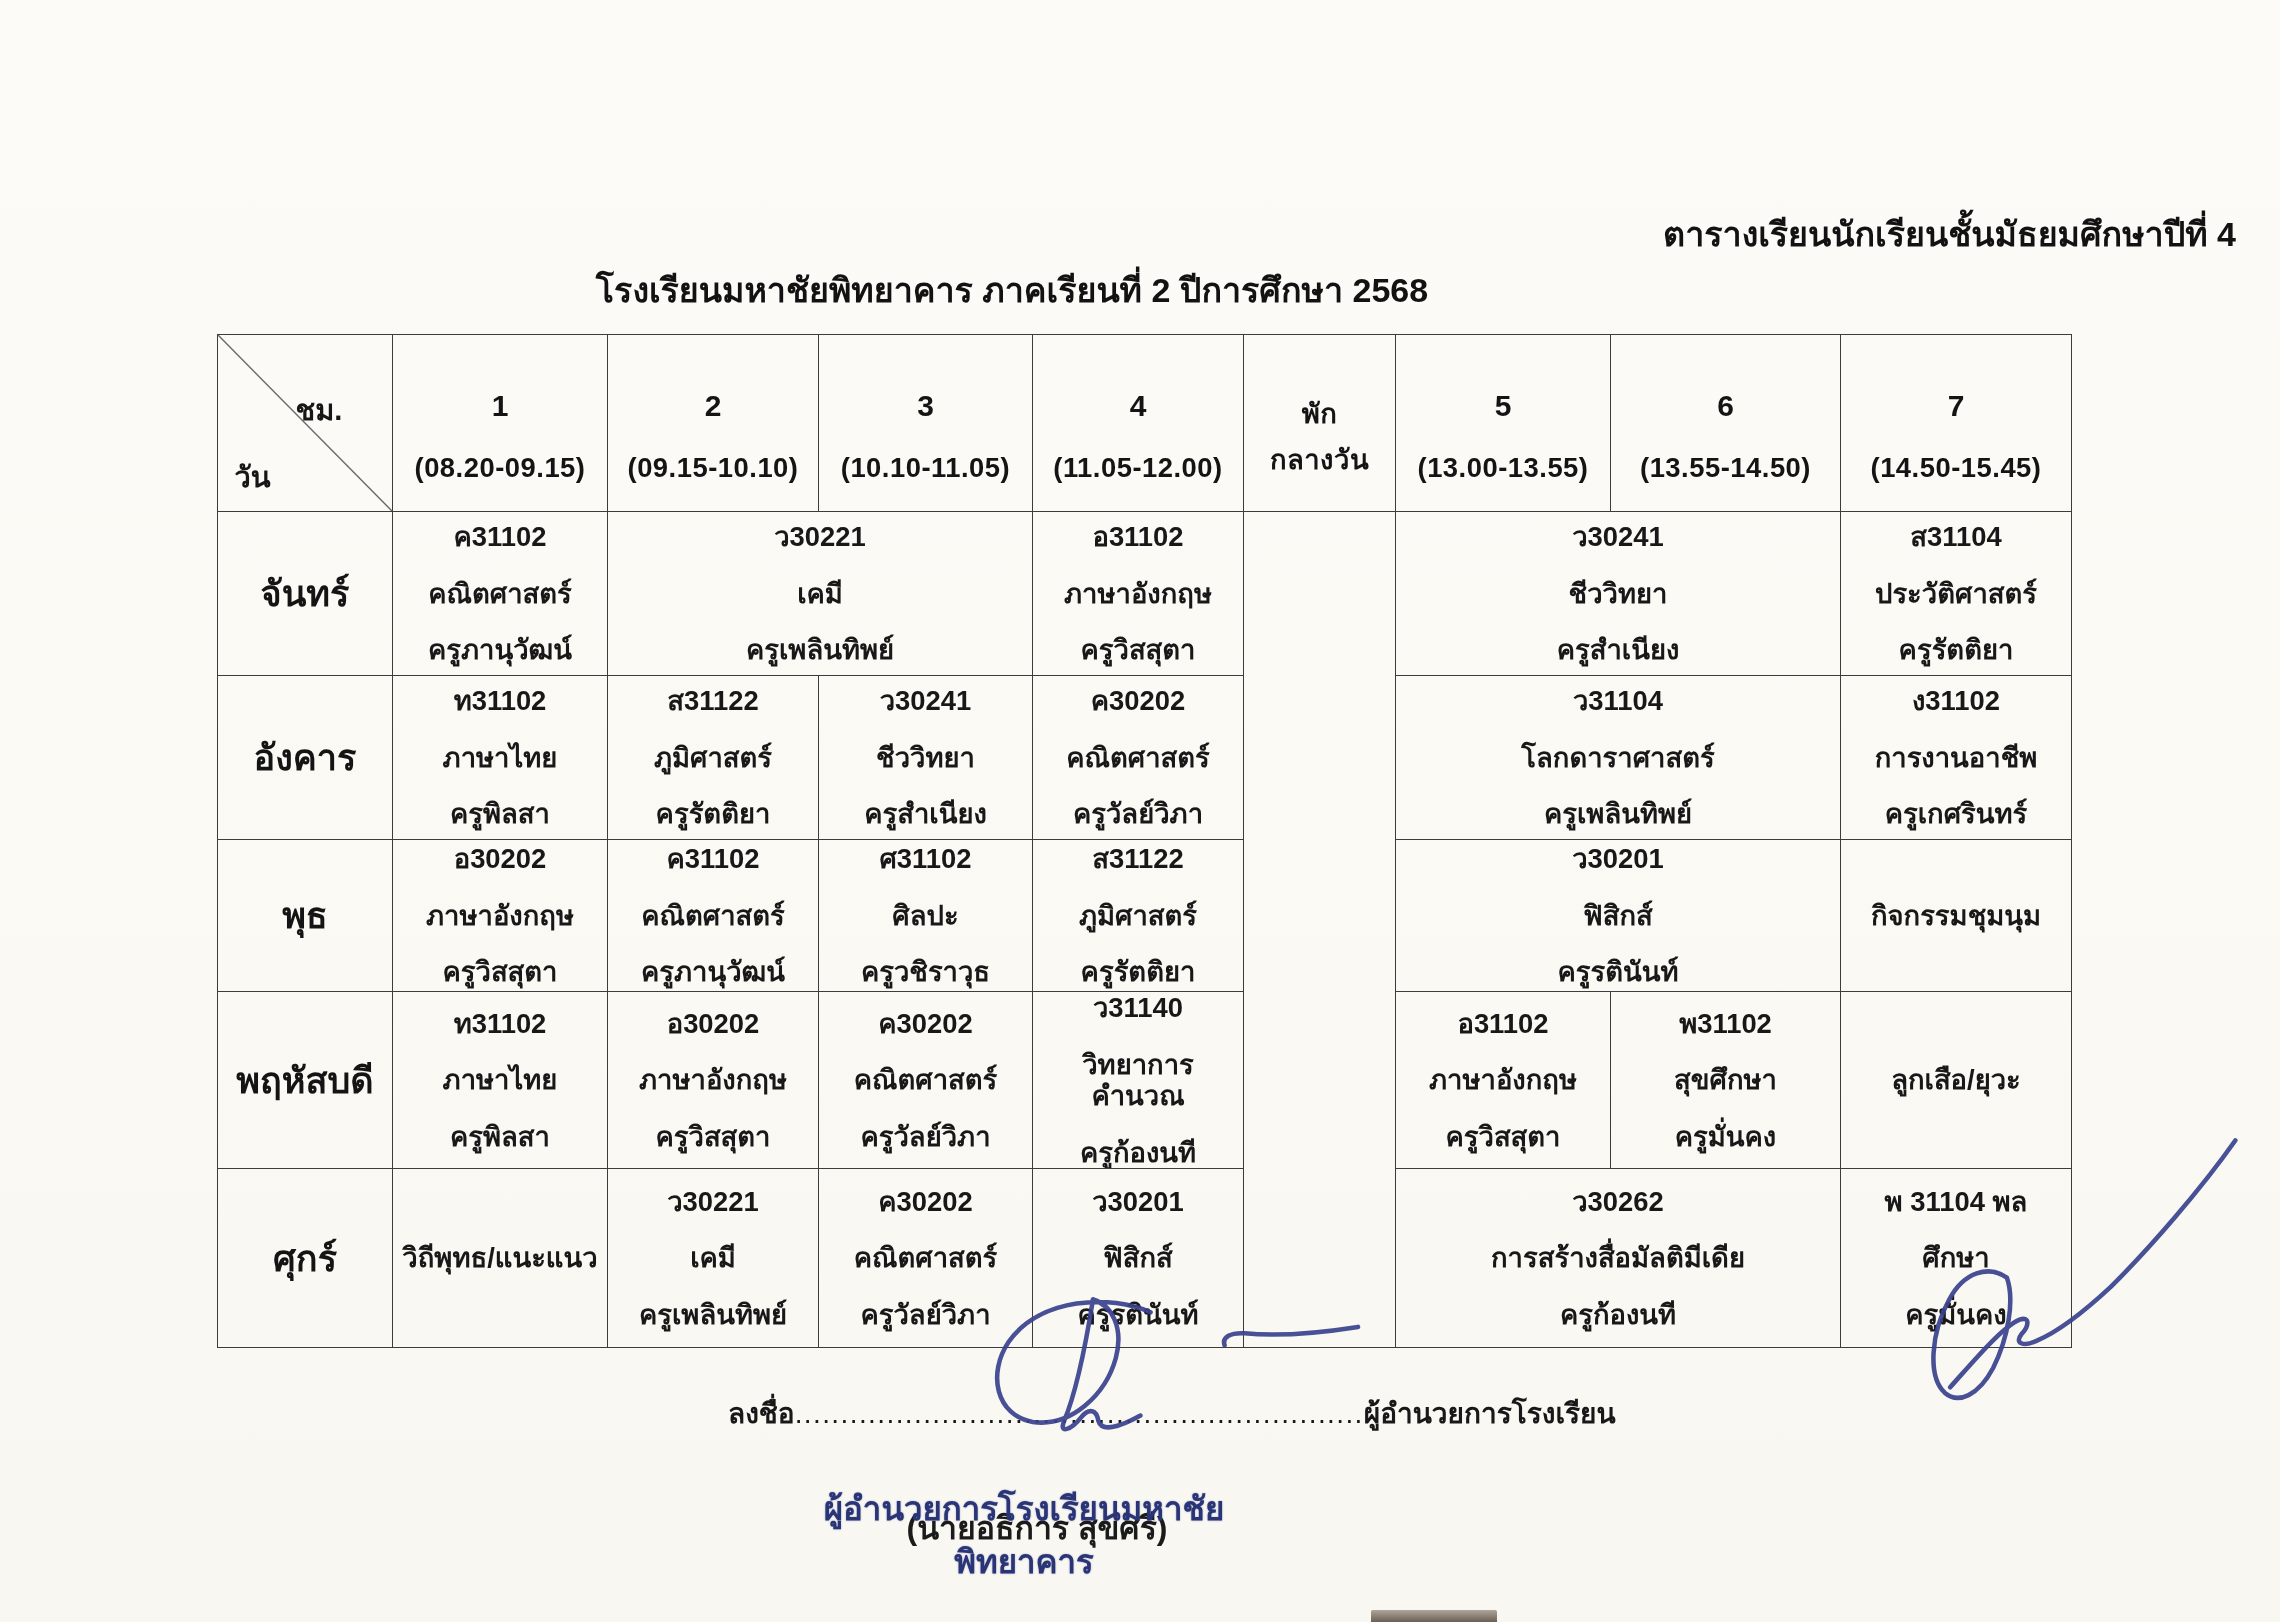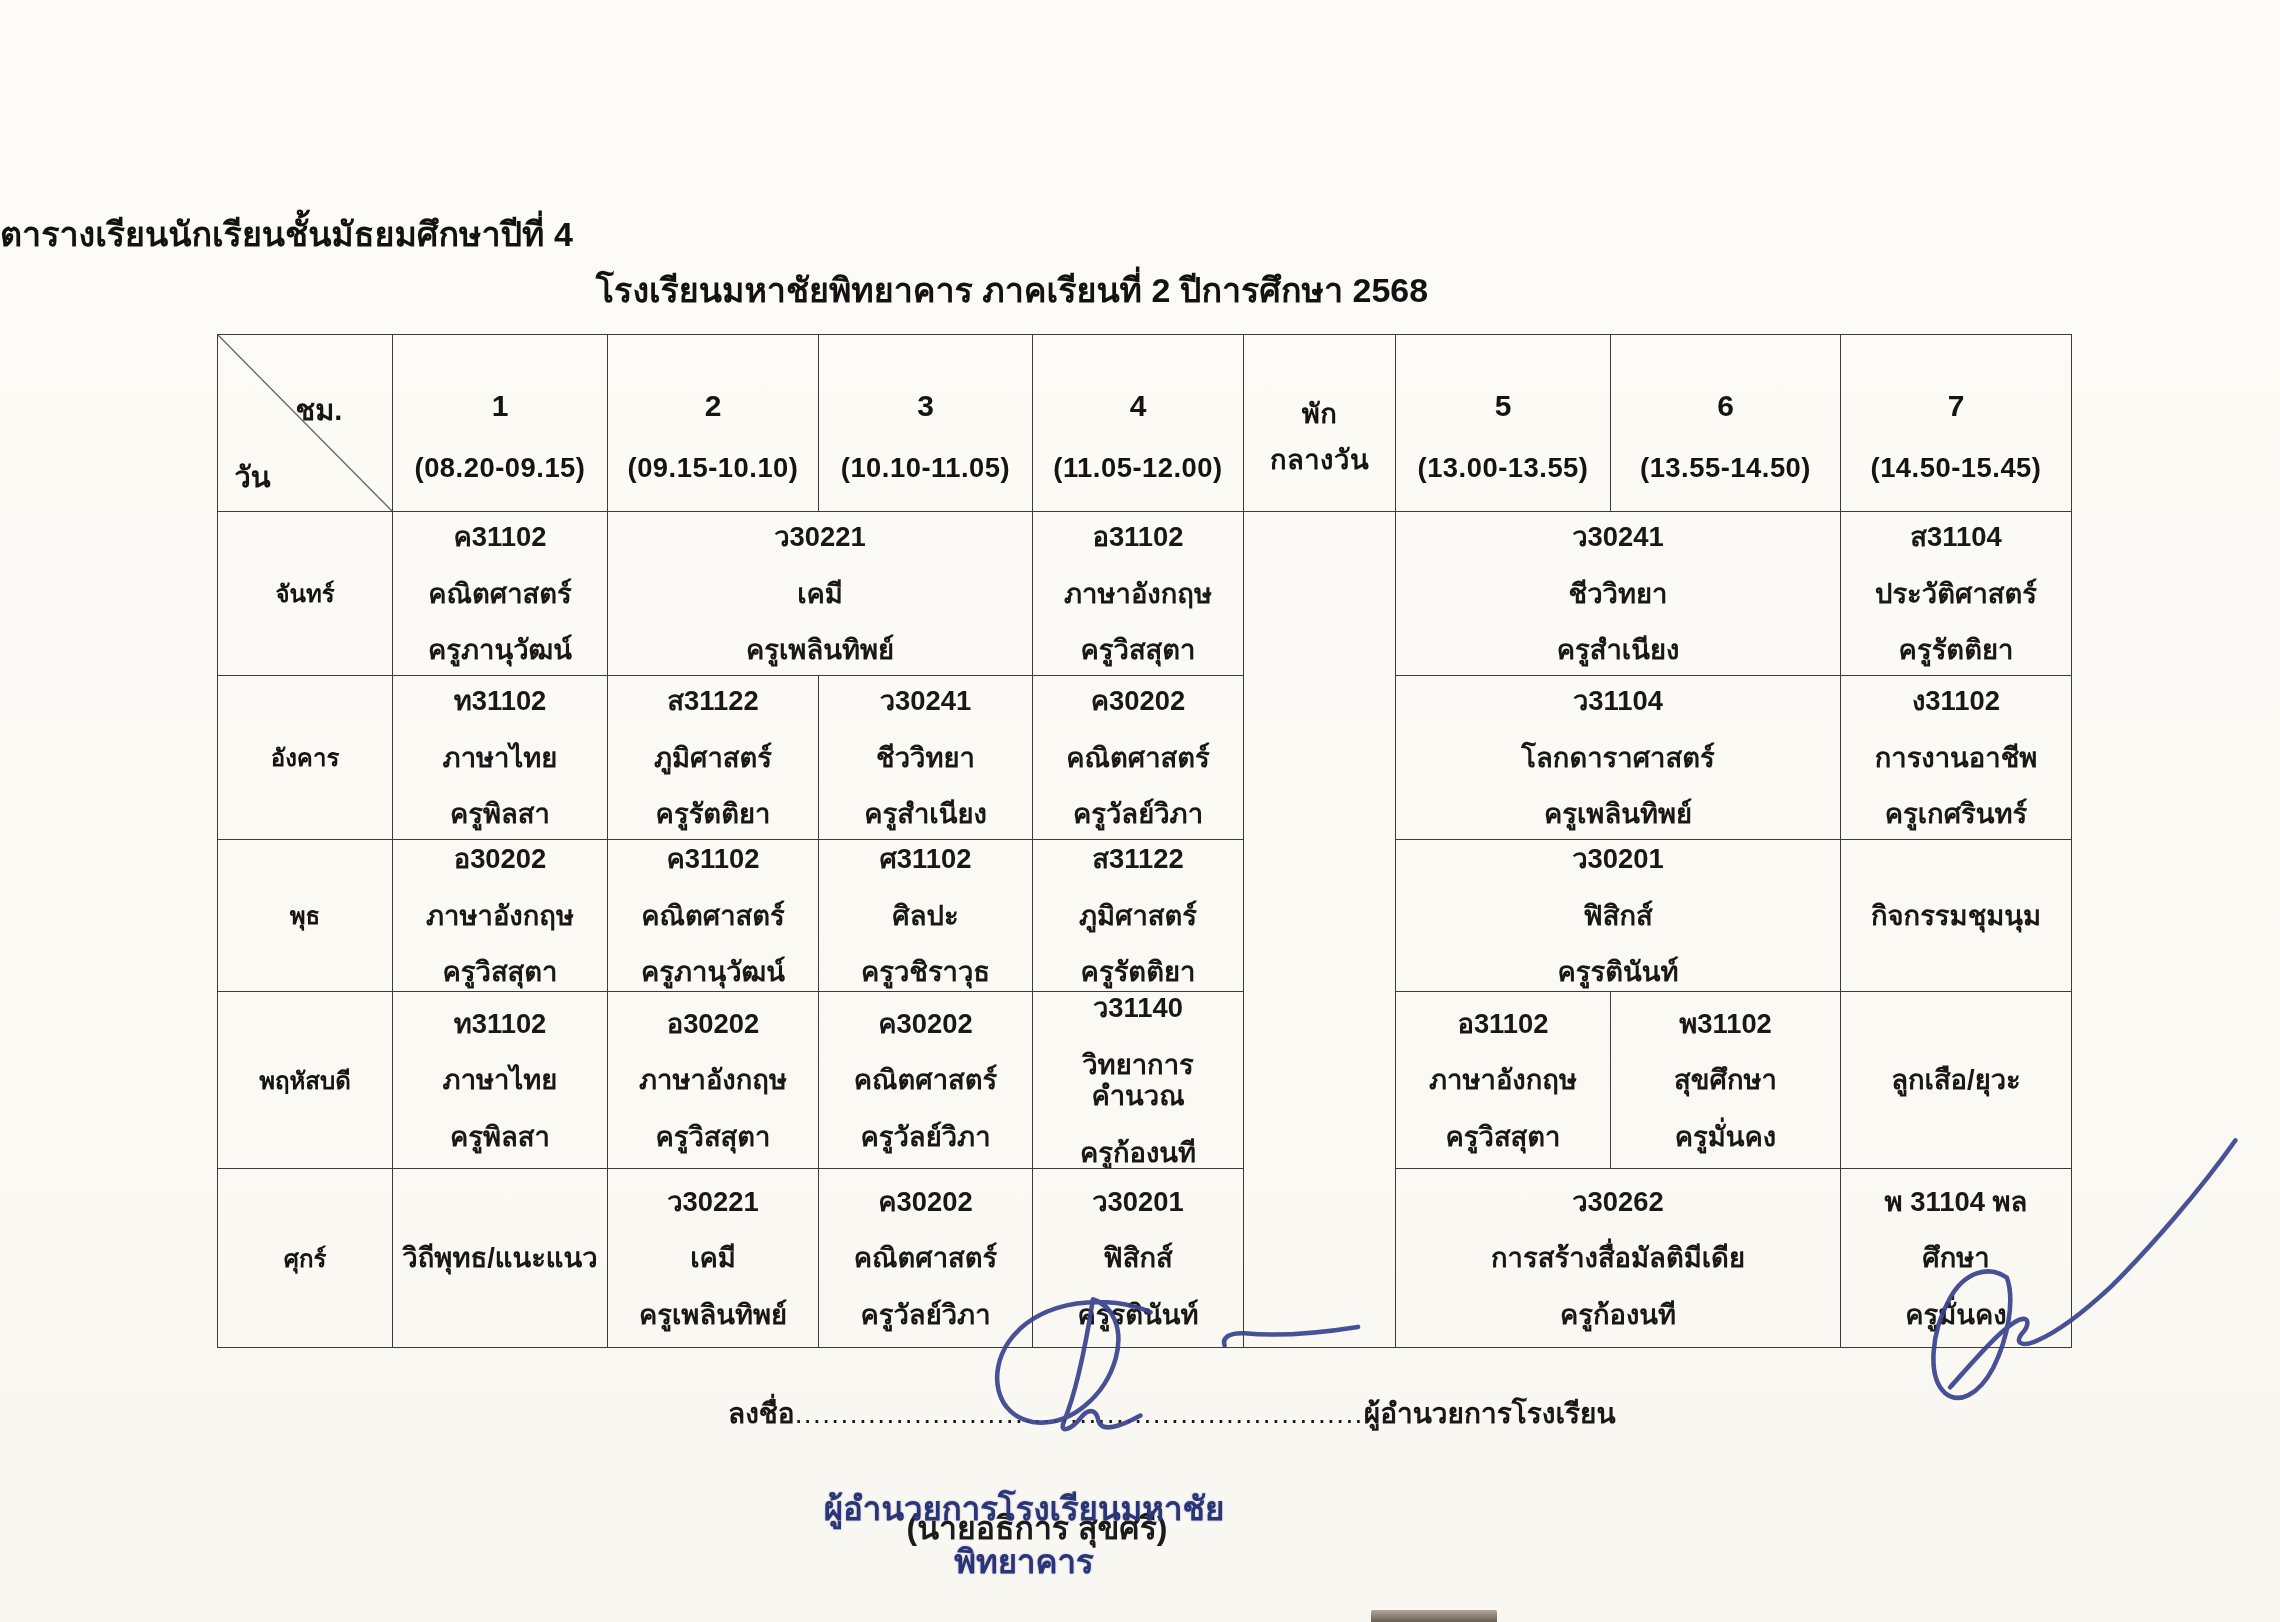--- a/index.html
+++ b/index.html
@@ -4,21 +4,21 @@
 <style>
   html,body{margin:0;padding:0;background:#e8e6e1;}
   .page{
     position:relative;
     width:2281px;height:1623px;
     background:linear-gradient(180deg,#fcfbf7 0%,#faf9f4 60%,#f9f7f2 100%);
     font-family:"Liberation Sans", sans-serif;
     color:#161616;
     overflow:hidden;
   }
-  .title1{position:absolute;top:207px;left:0;width:2236px;text-align:left;
+  .title1{position:absolute;top:207px;left:0;width:2236px;text-align:right;
     font-size:34px;font-weight:700;color:#121212;}
   .title2{position:absolute;top:263px;left:0;width:2024px;text-align:center;
     font-size:34px;font-weight:700;color:#121212;}
 
   table.tt{
     position:absolute;left:217px;top:334px;
     width:1853px;height:998px;
     border-collapse:collapse;table-layout:fixed;
   }
   table.tt td{border:1.8px solid #3c3c3c;padding:0;vertical-align:middle;overflow:hidden;}
@@ -30,21 +30,21 @@
   .pt{font-size:27.4px;font-weight:700;color:#141414;letter-spacing:0.5px;}
 
   
   .corner{position:relative;}
   .corner svg{position:absolute;left:0;top:0;width:100%;height:100%;}
   .corner .hm{position:absolute;top:16.4px;left:58%;transform:translateX(-50%);
     font-size:29px;font-weight:700;margin-top:36px;}
   .corner .dy{position:absolute;bottom:11px;left:16.4px;font-size:29px;font-weight:700;}
 
   
-  .day{text-align:center;font-size:24px;font-weight:700;color:#141414;}
+  .day{text-align:center;font-size:36px;font-weight:700;color:#141414;}
   .cc{display:flex;flex-direction:column;align-items:center;justify-content:center;
       gap:25px;height:100%;}
   .ln{display:block;font-size:27.4px;font-weight:600;color:#181818;text-align:center;
       line-height:1.15;padding:0 7.3px;}
   .ln:empty{display:none;}
   .lunch-body{background:transparent;}
 
   
   .sign-row{position:absolute;left:728px;top:1391px;font-size:28px;font-weight:600;
     color:#181818;white-space:nowrap;}

